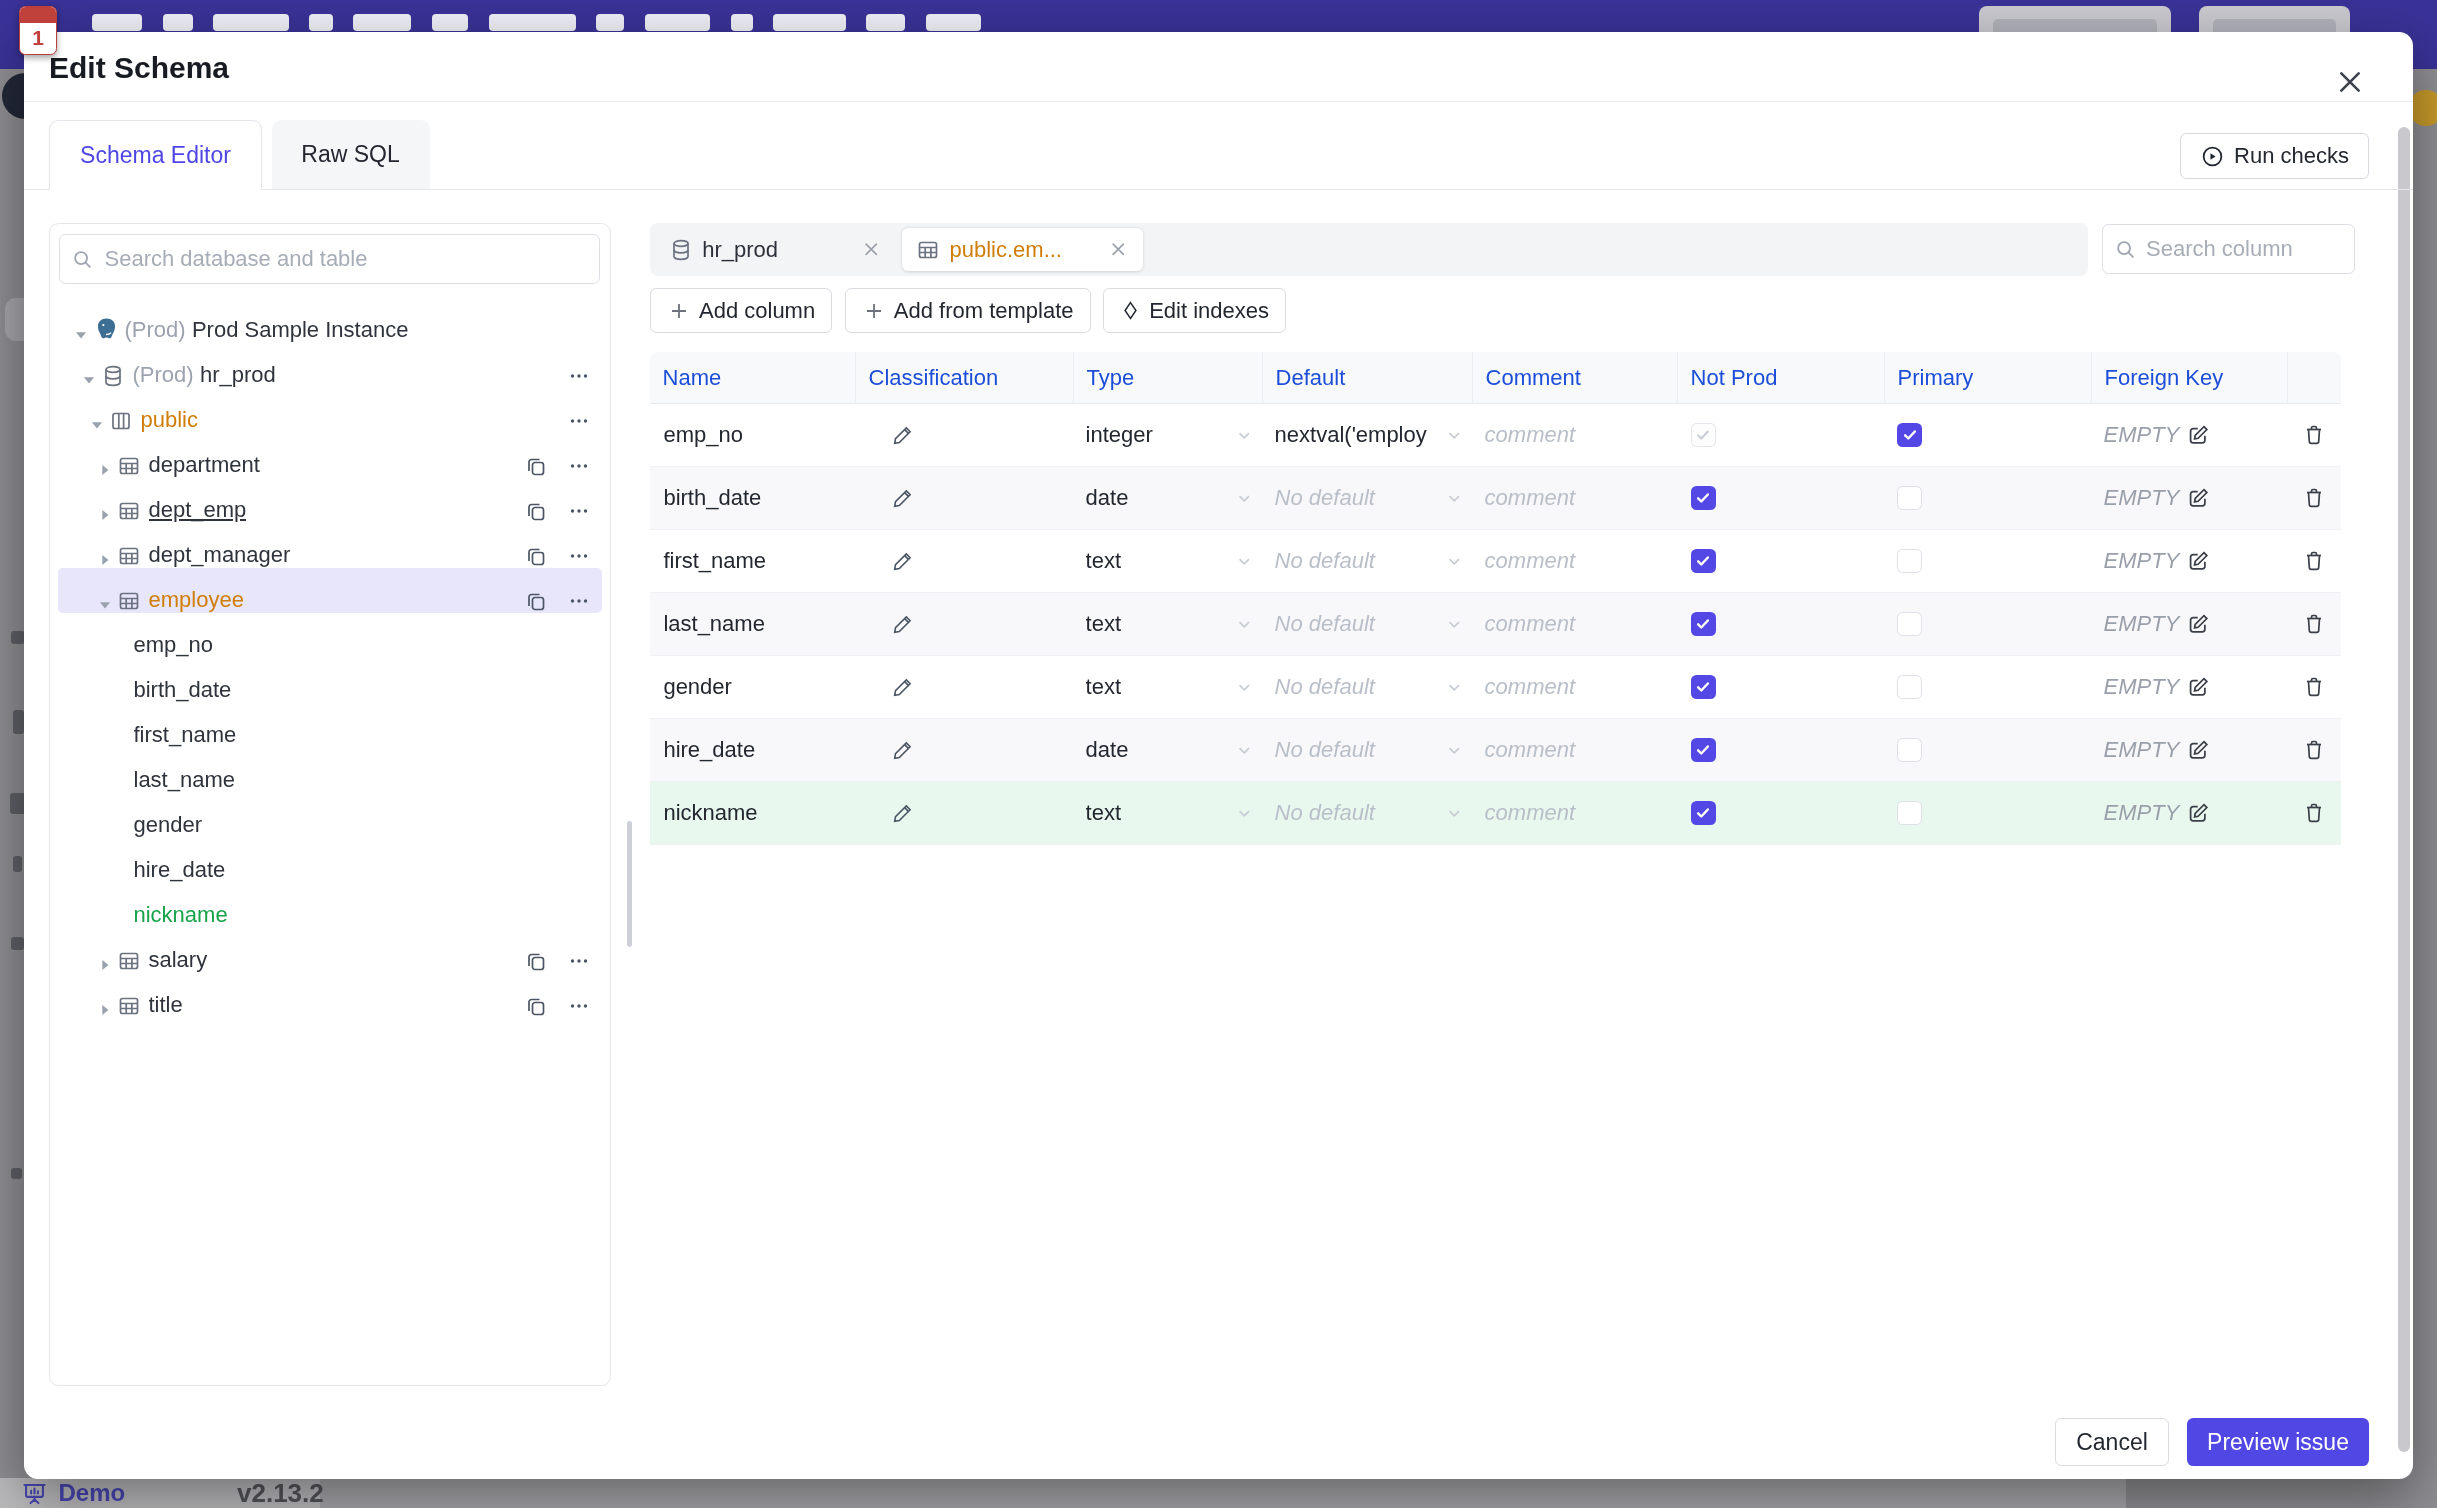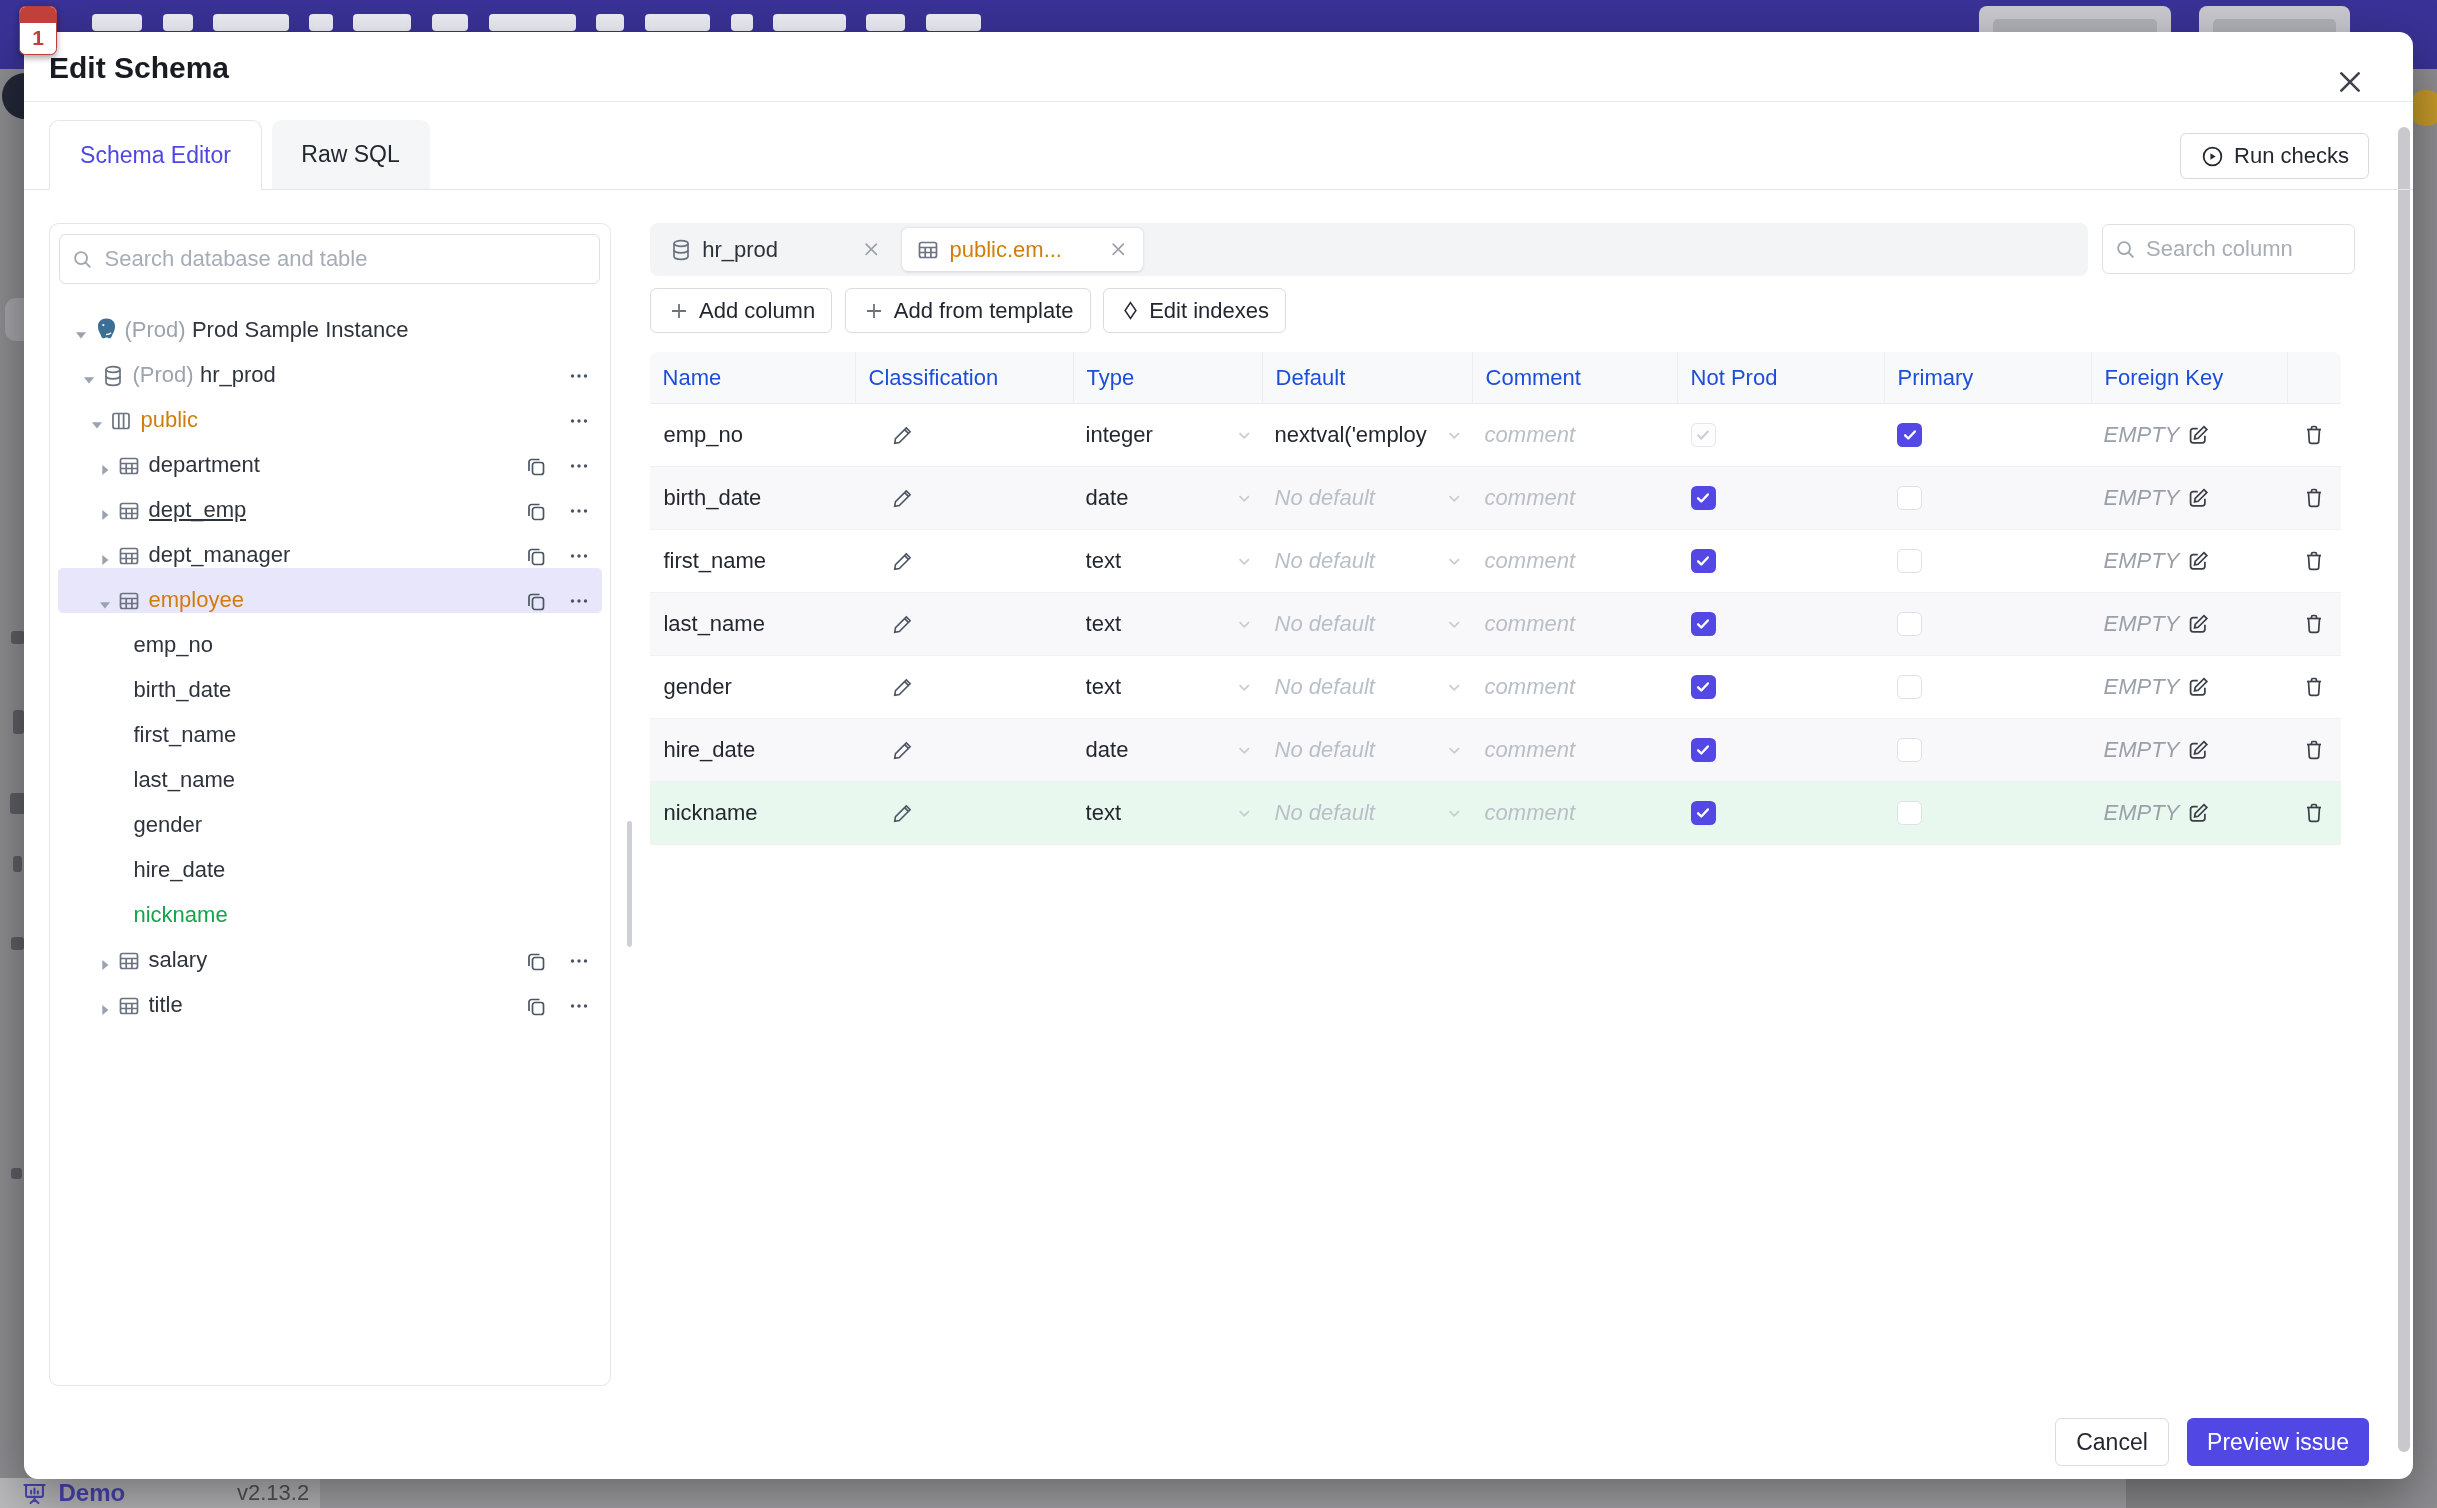--- a/index.html
+++ b/index.html
@@ -11,21 +11,21 @@
   .bgpill{position:absolute;top:6.3px;height:50px;border-radius:8px;background:#c9c9cf}
   .bgpill .inner{position:absolute;left:14px;top:12.6px;right:14px;height:24px;border-radius:4.7px;background:#b2b2ba}
   .deco-circle{position:absolute;left:1.6px;top:73px;width:46px;height:46px;border-radius:50%;background:#232838}
   .deco-pill{position:absolute;left:4.7px;top:298px;width:41px;height:43px;border-radius:11px;background:#a6a6ab}
   .smudge{position:absolute;background:#5f6066;border-radius:3.2px}
   .avatar-sliver{position:absolute;left:2408px;top:90px;width:36px;height:36px;border-radius:50%;background:#c79a2a}
   .bottombar{position:absolute;left:0;top:1478px;width:2126px;height:30px;background:#a8a8ac}
   .bb-left{position:absolute;left:0;top:0;width:320px;height:30px;background:#bcbcbf;display:flex;align-items:center;
            gap:11px;padding-left:20.5px;box-sizing:border-box;color:#4a47b5;font-size:24px;font-weight:700}
   .bb-version{position:absolute;left:237px;top:0;height:30px;display:flex;align-items:center;color:#55565a;
-              font-size:22px;font-weight:400}
+              font-size:26px;font-weight:700}
   
   .calbadge{position:absolute;left:19px;top:6.3px;width:38px;height:49px;z-index:9;background:#fff;
             border:1.6px solid #b8403c;border-radius:6.3px;box-sizing:border-box;box-shadow:0 2.4px 6.3px rgba(0,0,0,.35);overflow:hidden}
   .calbadge .cal-top{height:16px;background:#c0413c}
   .calbadge .cal-num{text-align:center;font-size:21px;font-weight:700;color:#c0413c;line-height:30px}
   
   .modal{position:absolute;left:24px;top:32px;width:2389px;height:1447px;background:#fff;border-radius:14px;
          box-shadow:0 19px 55px rgba(0,0,0,.4);z-index:5}
   .m-title{position:absolute;left:25px;top:19px;font-size:30px;font-weight:600;color:#181b21}
   .m-close{position:absolute;right:44px;top:30px;width:39px;height:39px;background:none;border:none;cursor:pointer;

